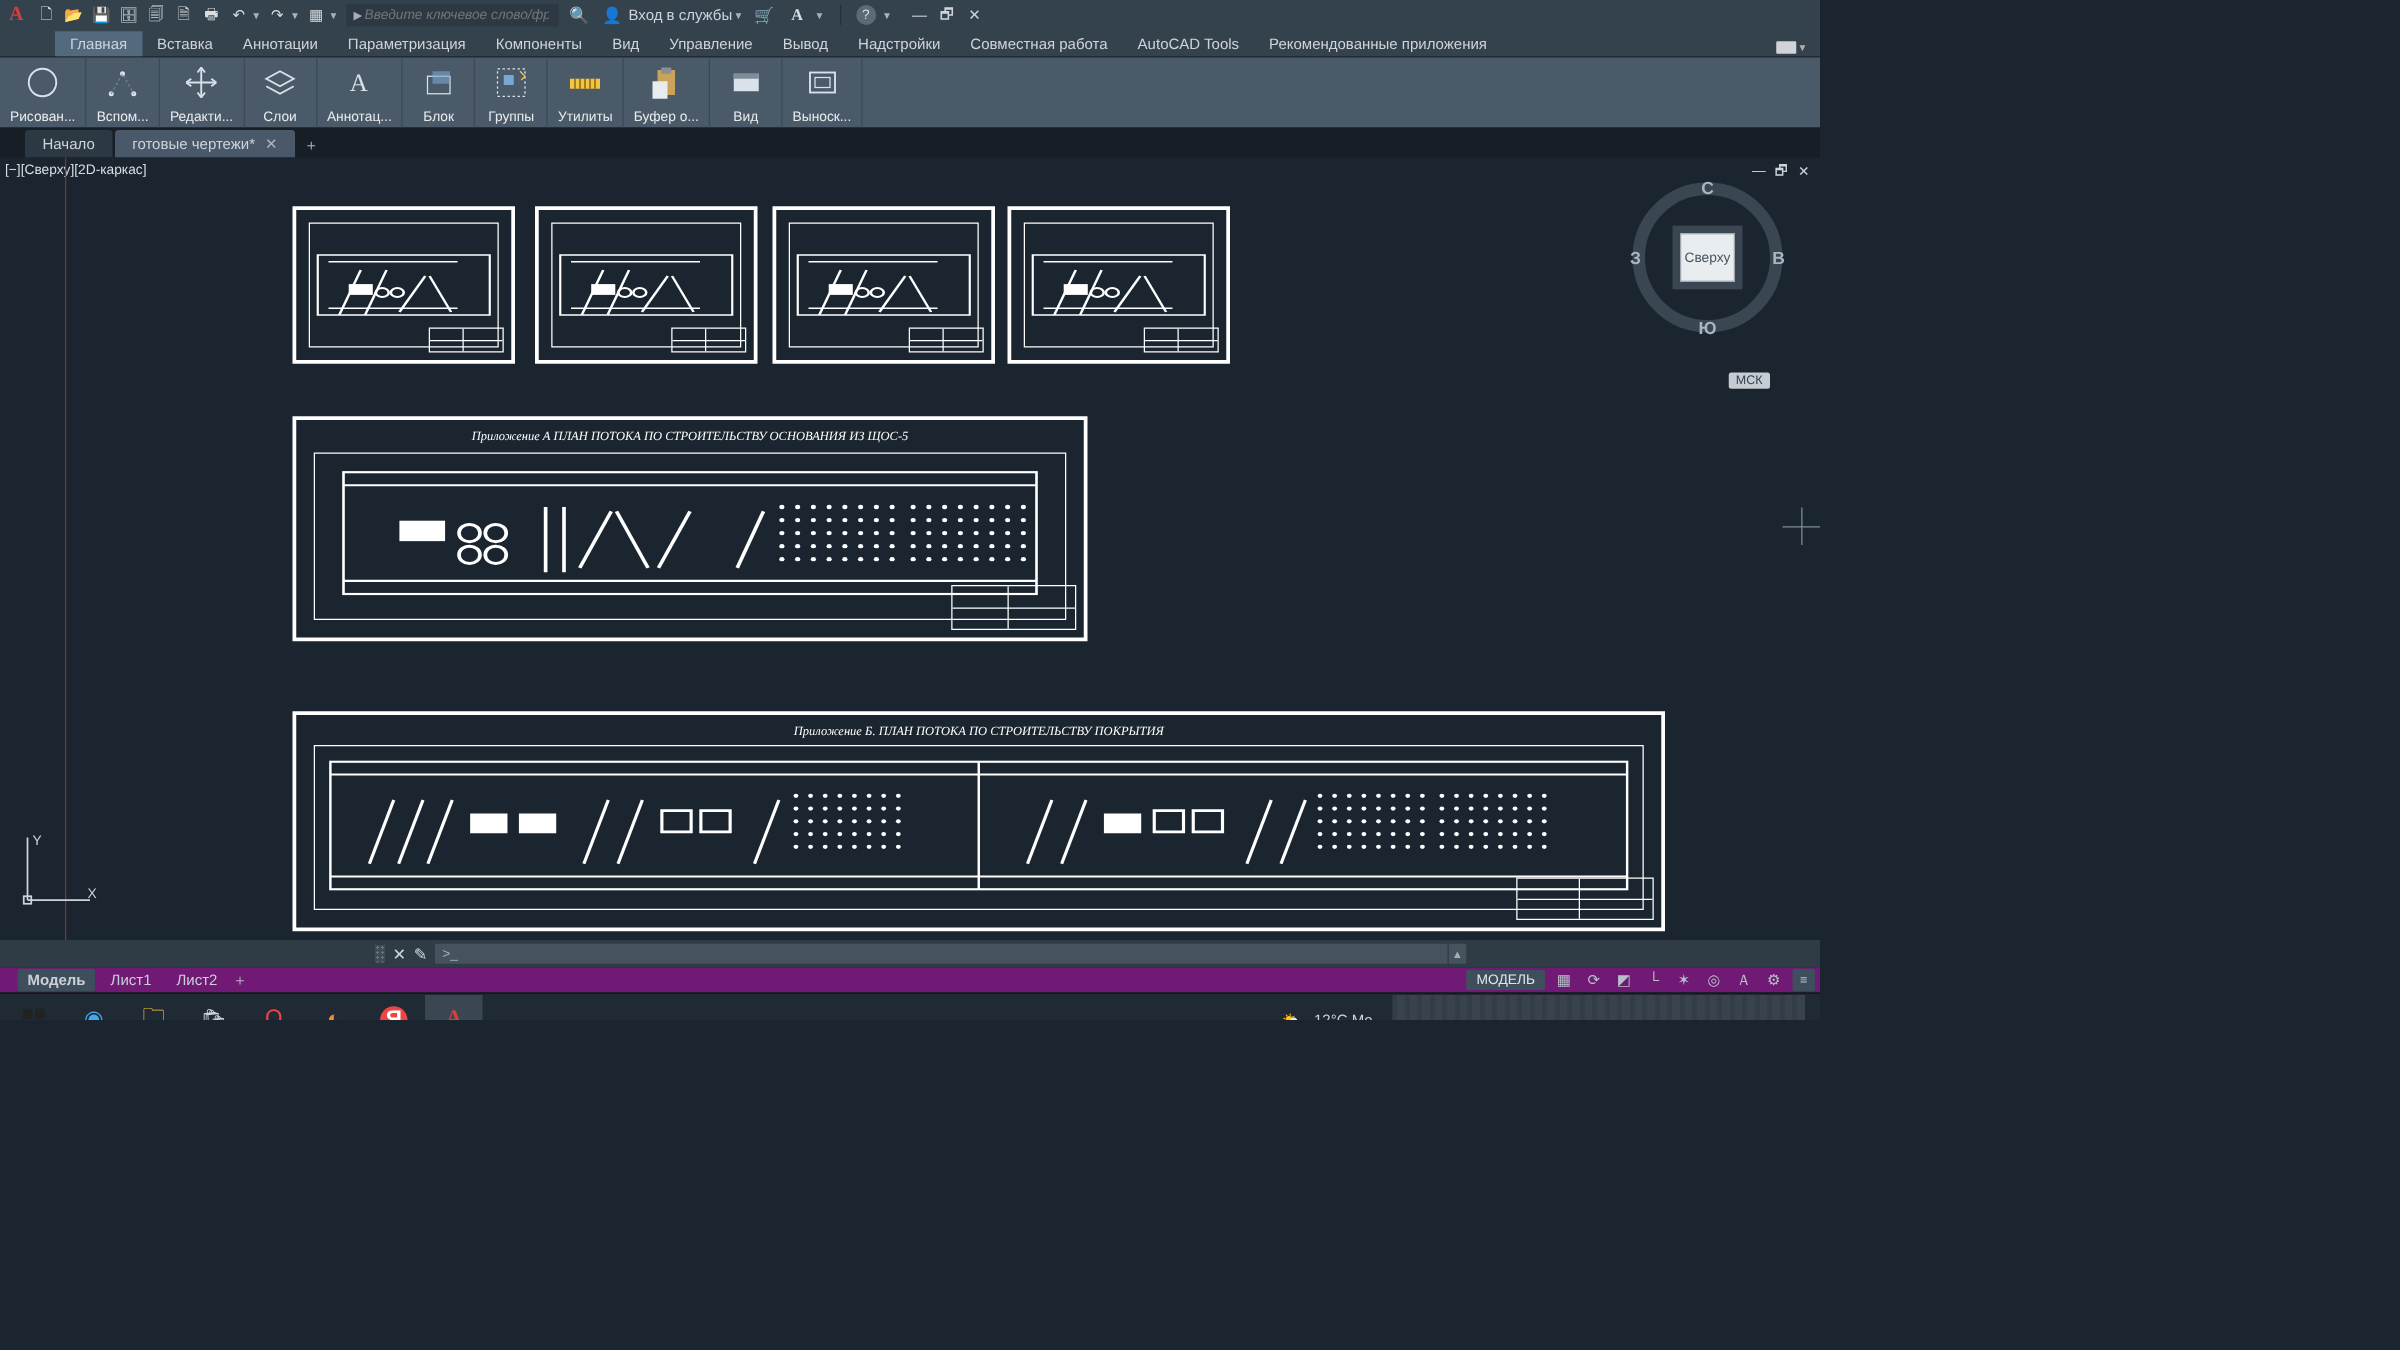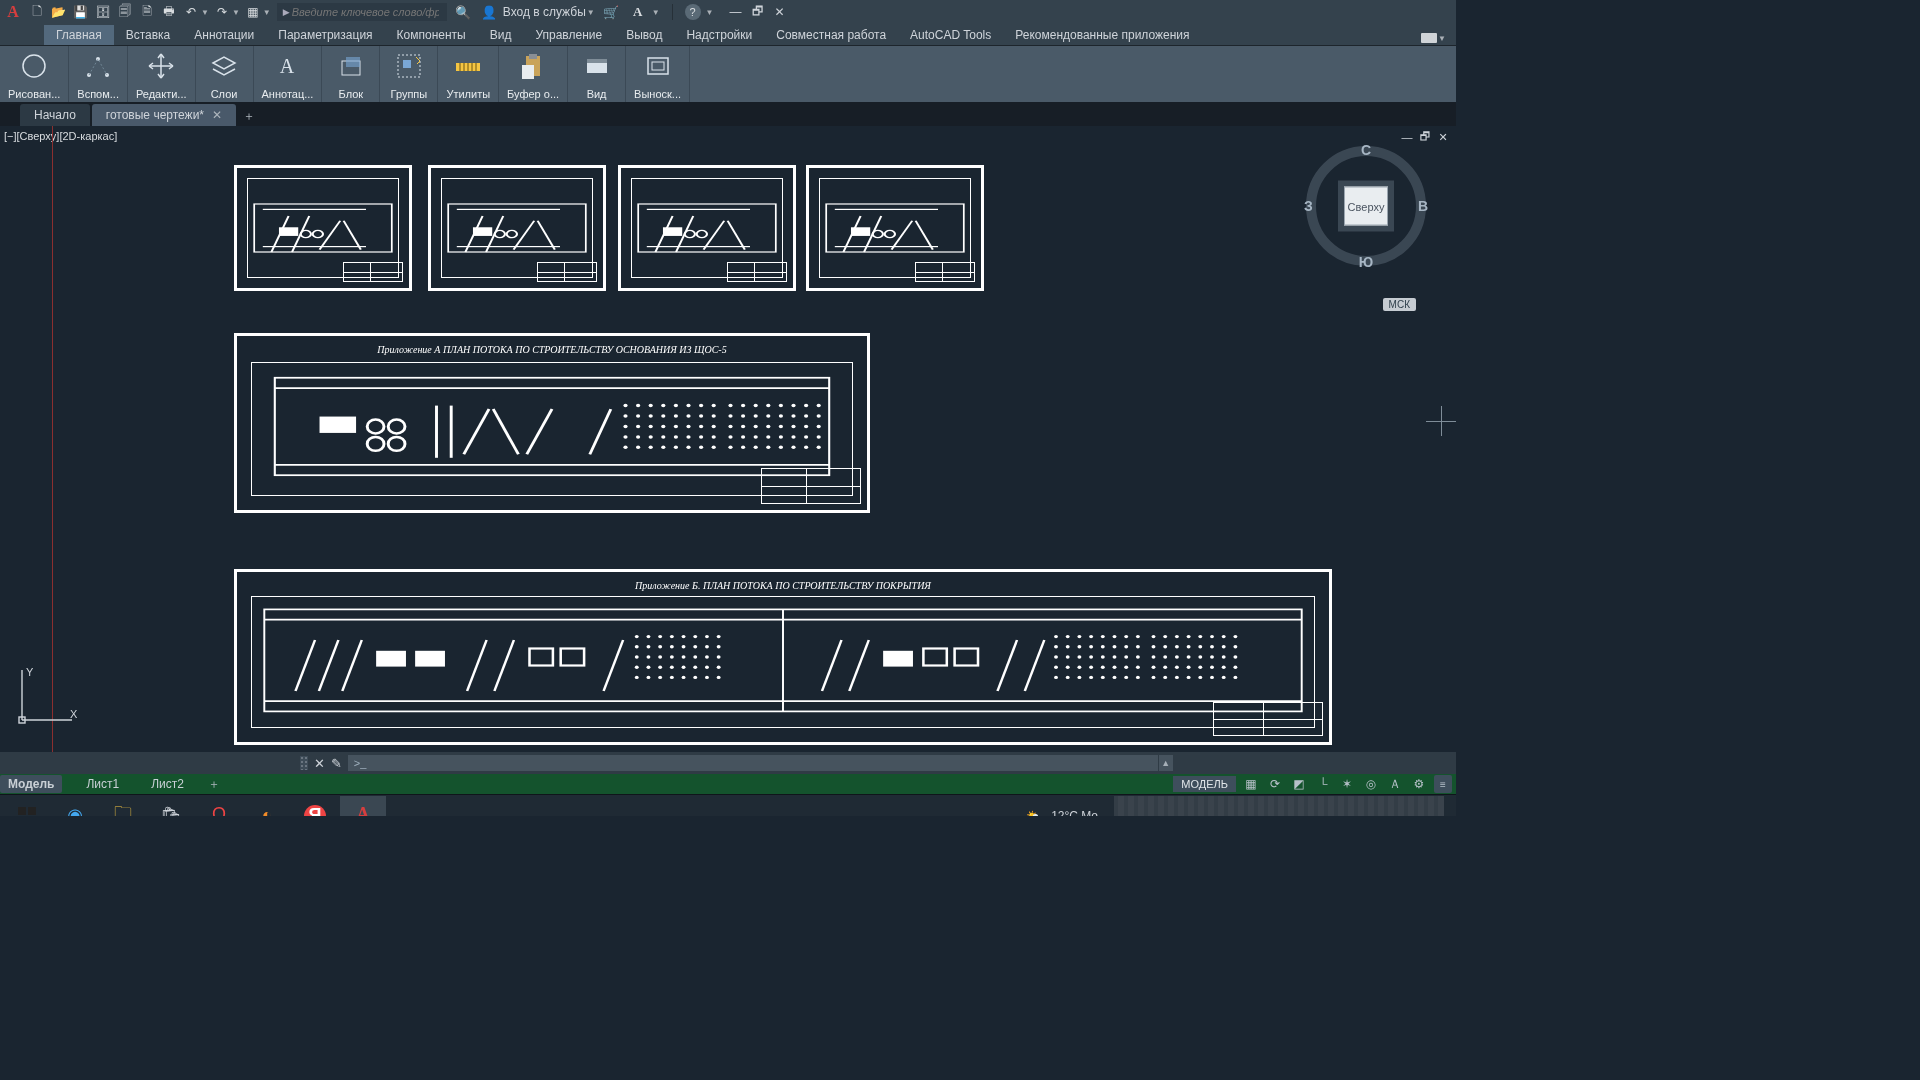--- a/index.html
+++ b/index.html
@@ -145,21 +145,21 @@
     background-size:4px 4px;}
   .cmd-close{ color:#cfd4da; margin-right:6px; font-size:13px;}
   .cmd-wrench{ color:#cfd4da; margin-right:6px; font-size:13px;}
   .cmd-box{ flex:1; max-width:810px; background:#46535e; height:16px; display:flex; align-items:center; padding:0 6px;}
   .cmd-box .prompt{ color:#9fb0be; font-size:11px; margin-right:4px;}
   .cmd-box input{ flex:1; background:transparent; border:none; outline:none; color:#cfd4da; font-style:italic; font-size:11px;}
   .cmd-up{ width:14px;height:16px; background:#46535e; display:flex;align-items:center;justify-content:center; color:#a6afb7; font-size:9px; margin-left:1px;}
 
   
   .mtabs{
-    height:20px; background:#14532d; display:flex; align-items:center; gap:16px;
+    height:20px; background:#701a75; display:flex; align-items:center; padding-left:14px; gap:4px;
     font-size:12px;
   }
   .mtab{ color:#c9d0d6; padding:2px 8px;}
   .mtab.active{ background:#3e4e5c; font-weight:bold; border-radius:2px;}
   .mtab-add{ color:#aeb6bd;}
   .mtabs .sp{ flex:1;}
   .status-right{ display:flex; align-items:center; gap:6px; padding-right:4px;}
   .sr-btn{ width:18px;height:18px; display:flex;align-items:center;justify-content:center; color:#b7c1c9;}
   .sr-btn.box{ background:#3e4e5c; border-radius:2px; font-size:10px;}
   .model-chip{ background:#3e4e5c; padding:2px 8px; font-size:11px; color:#e0e5e9;}

